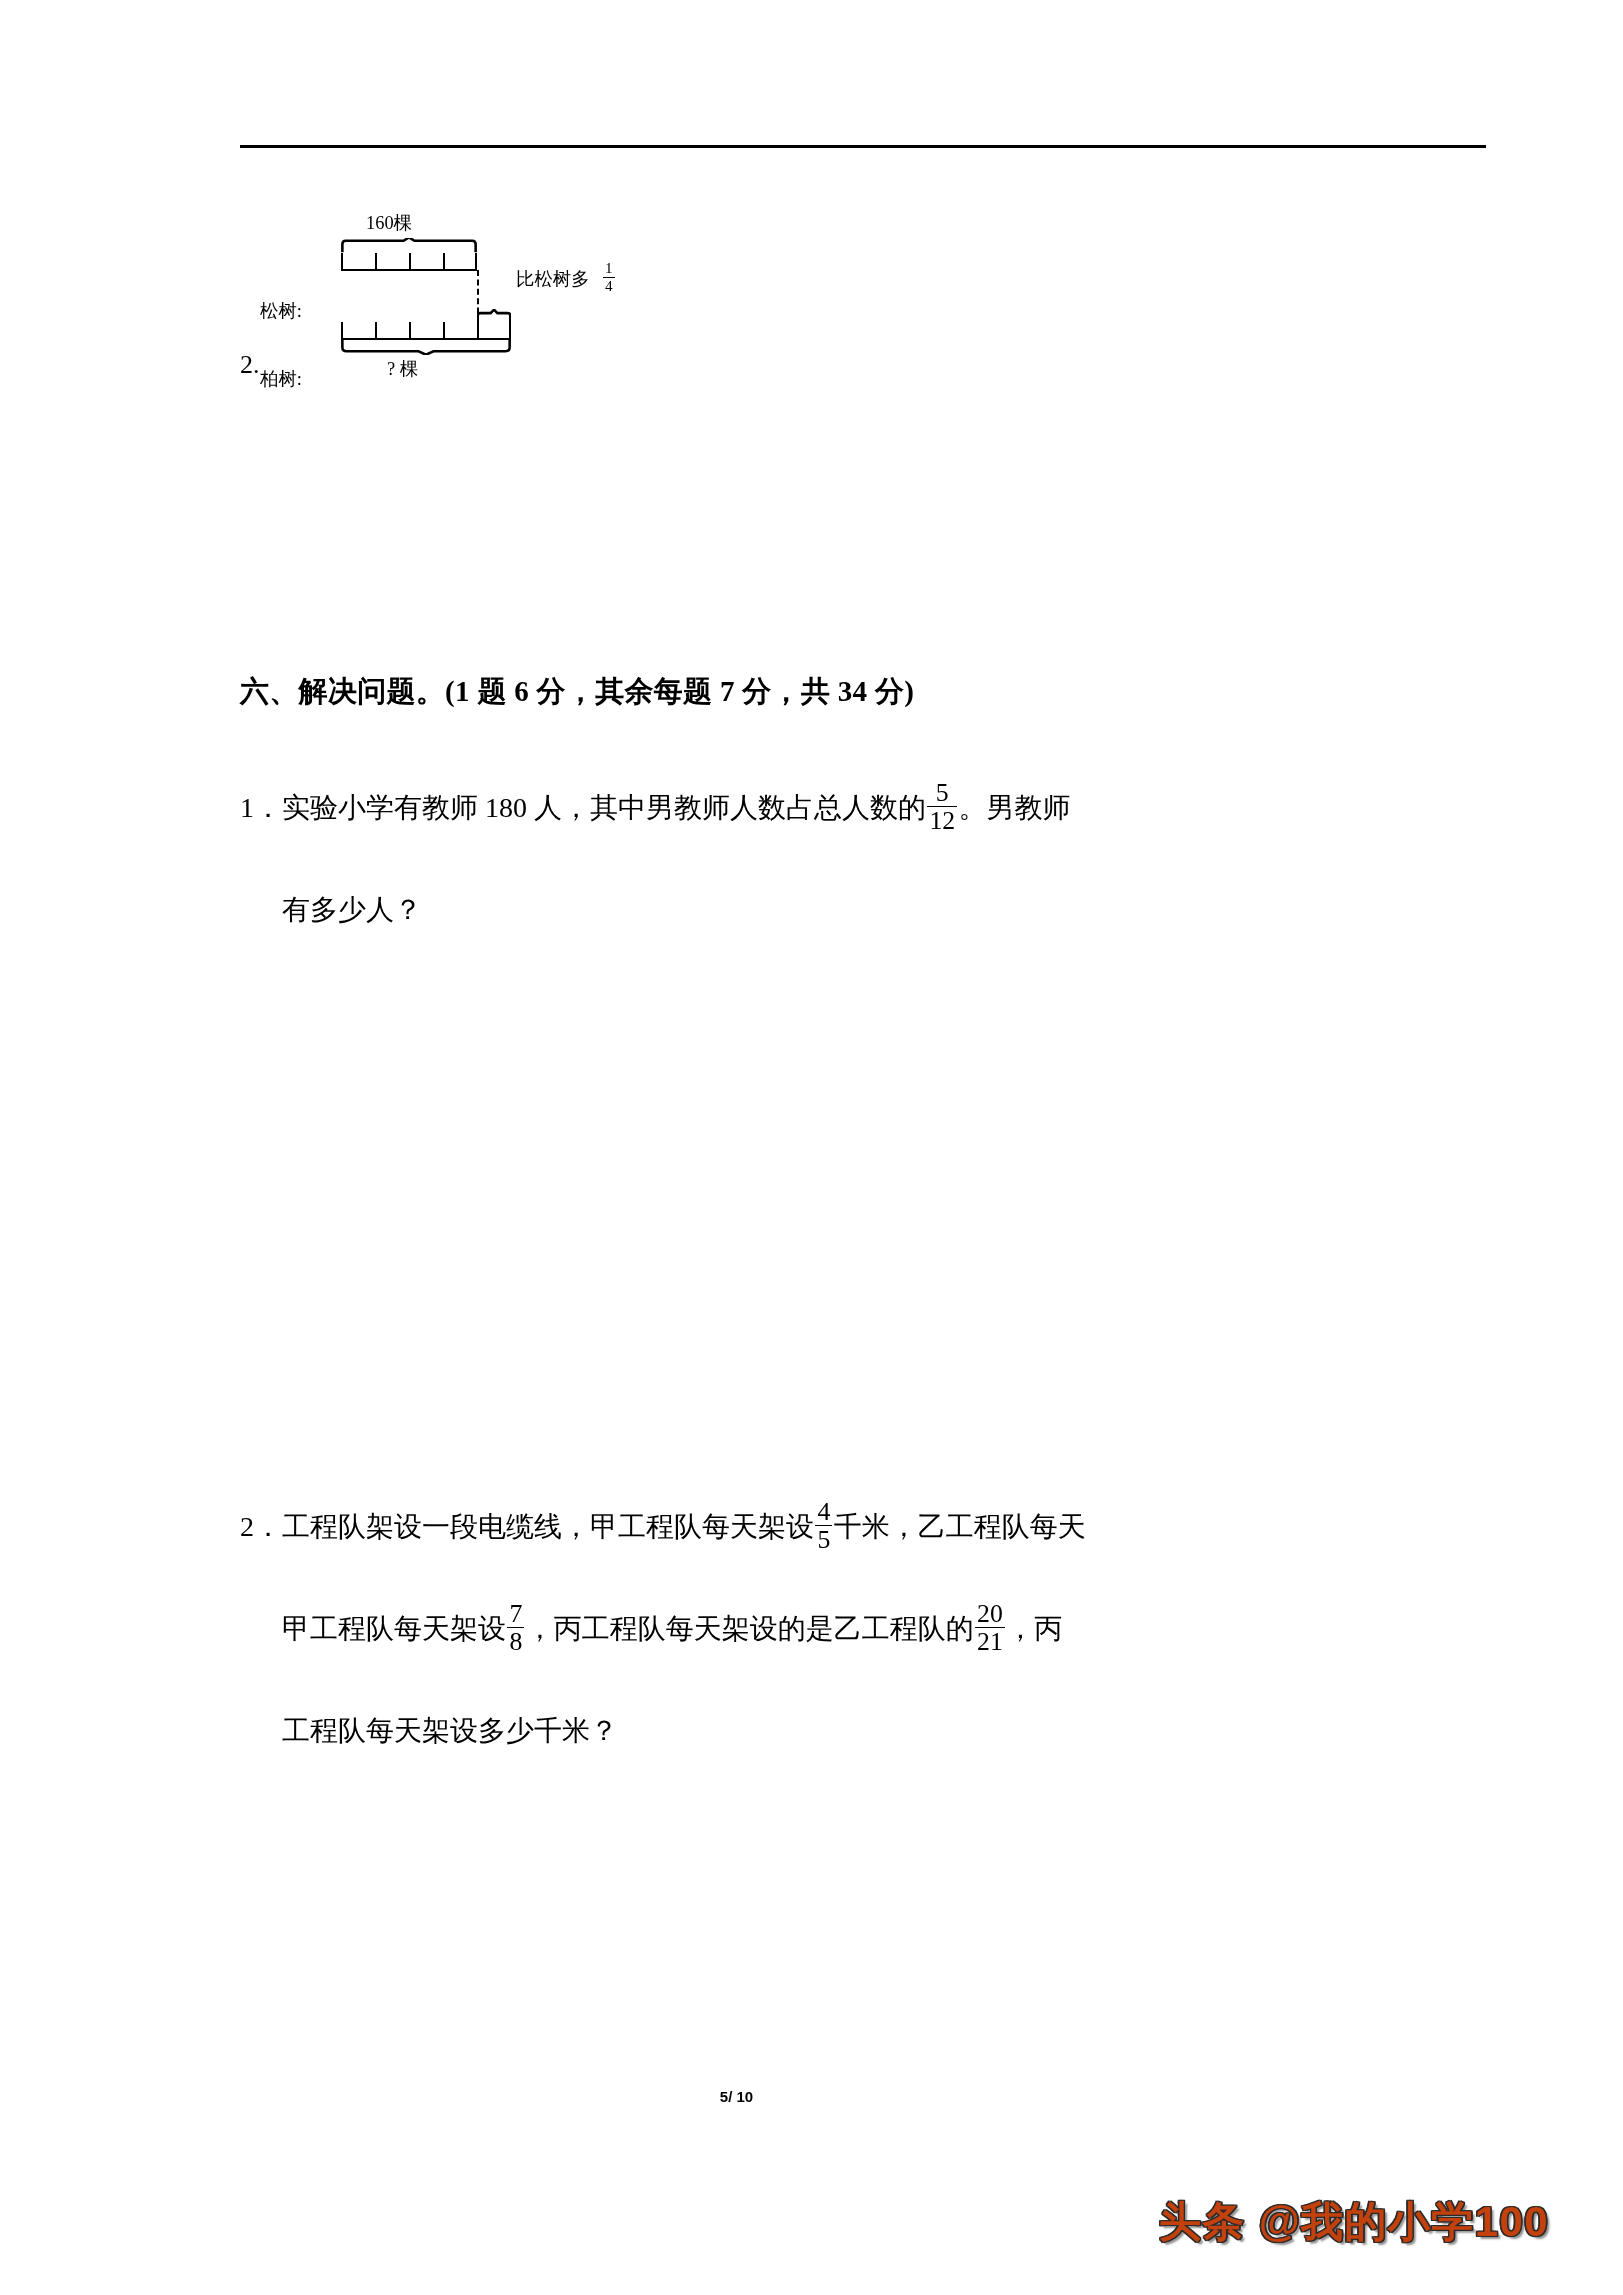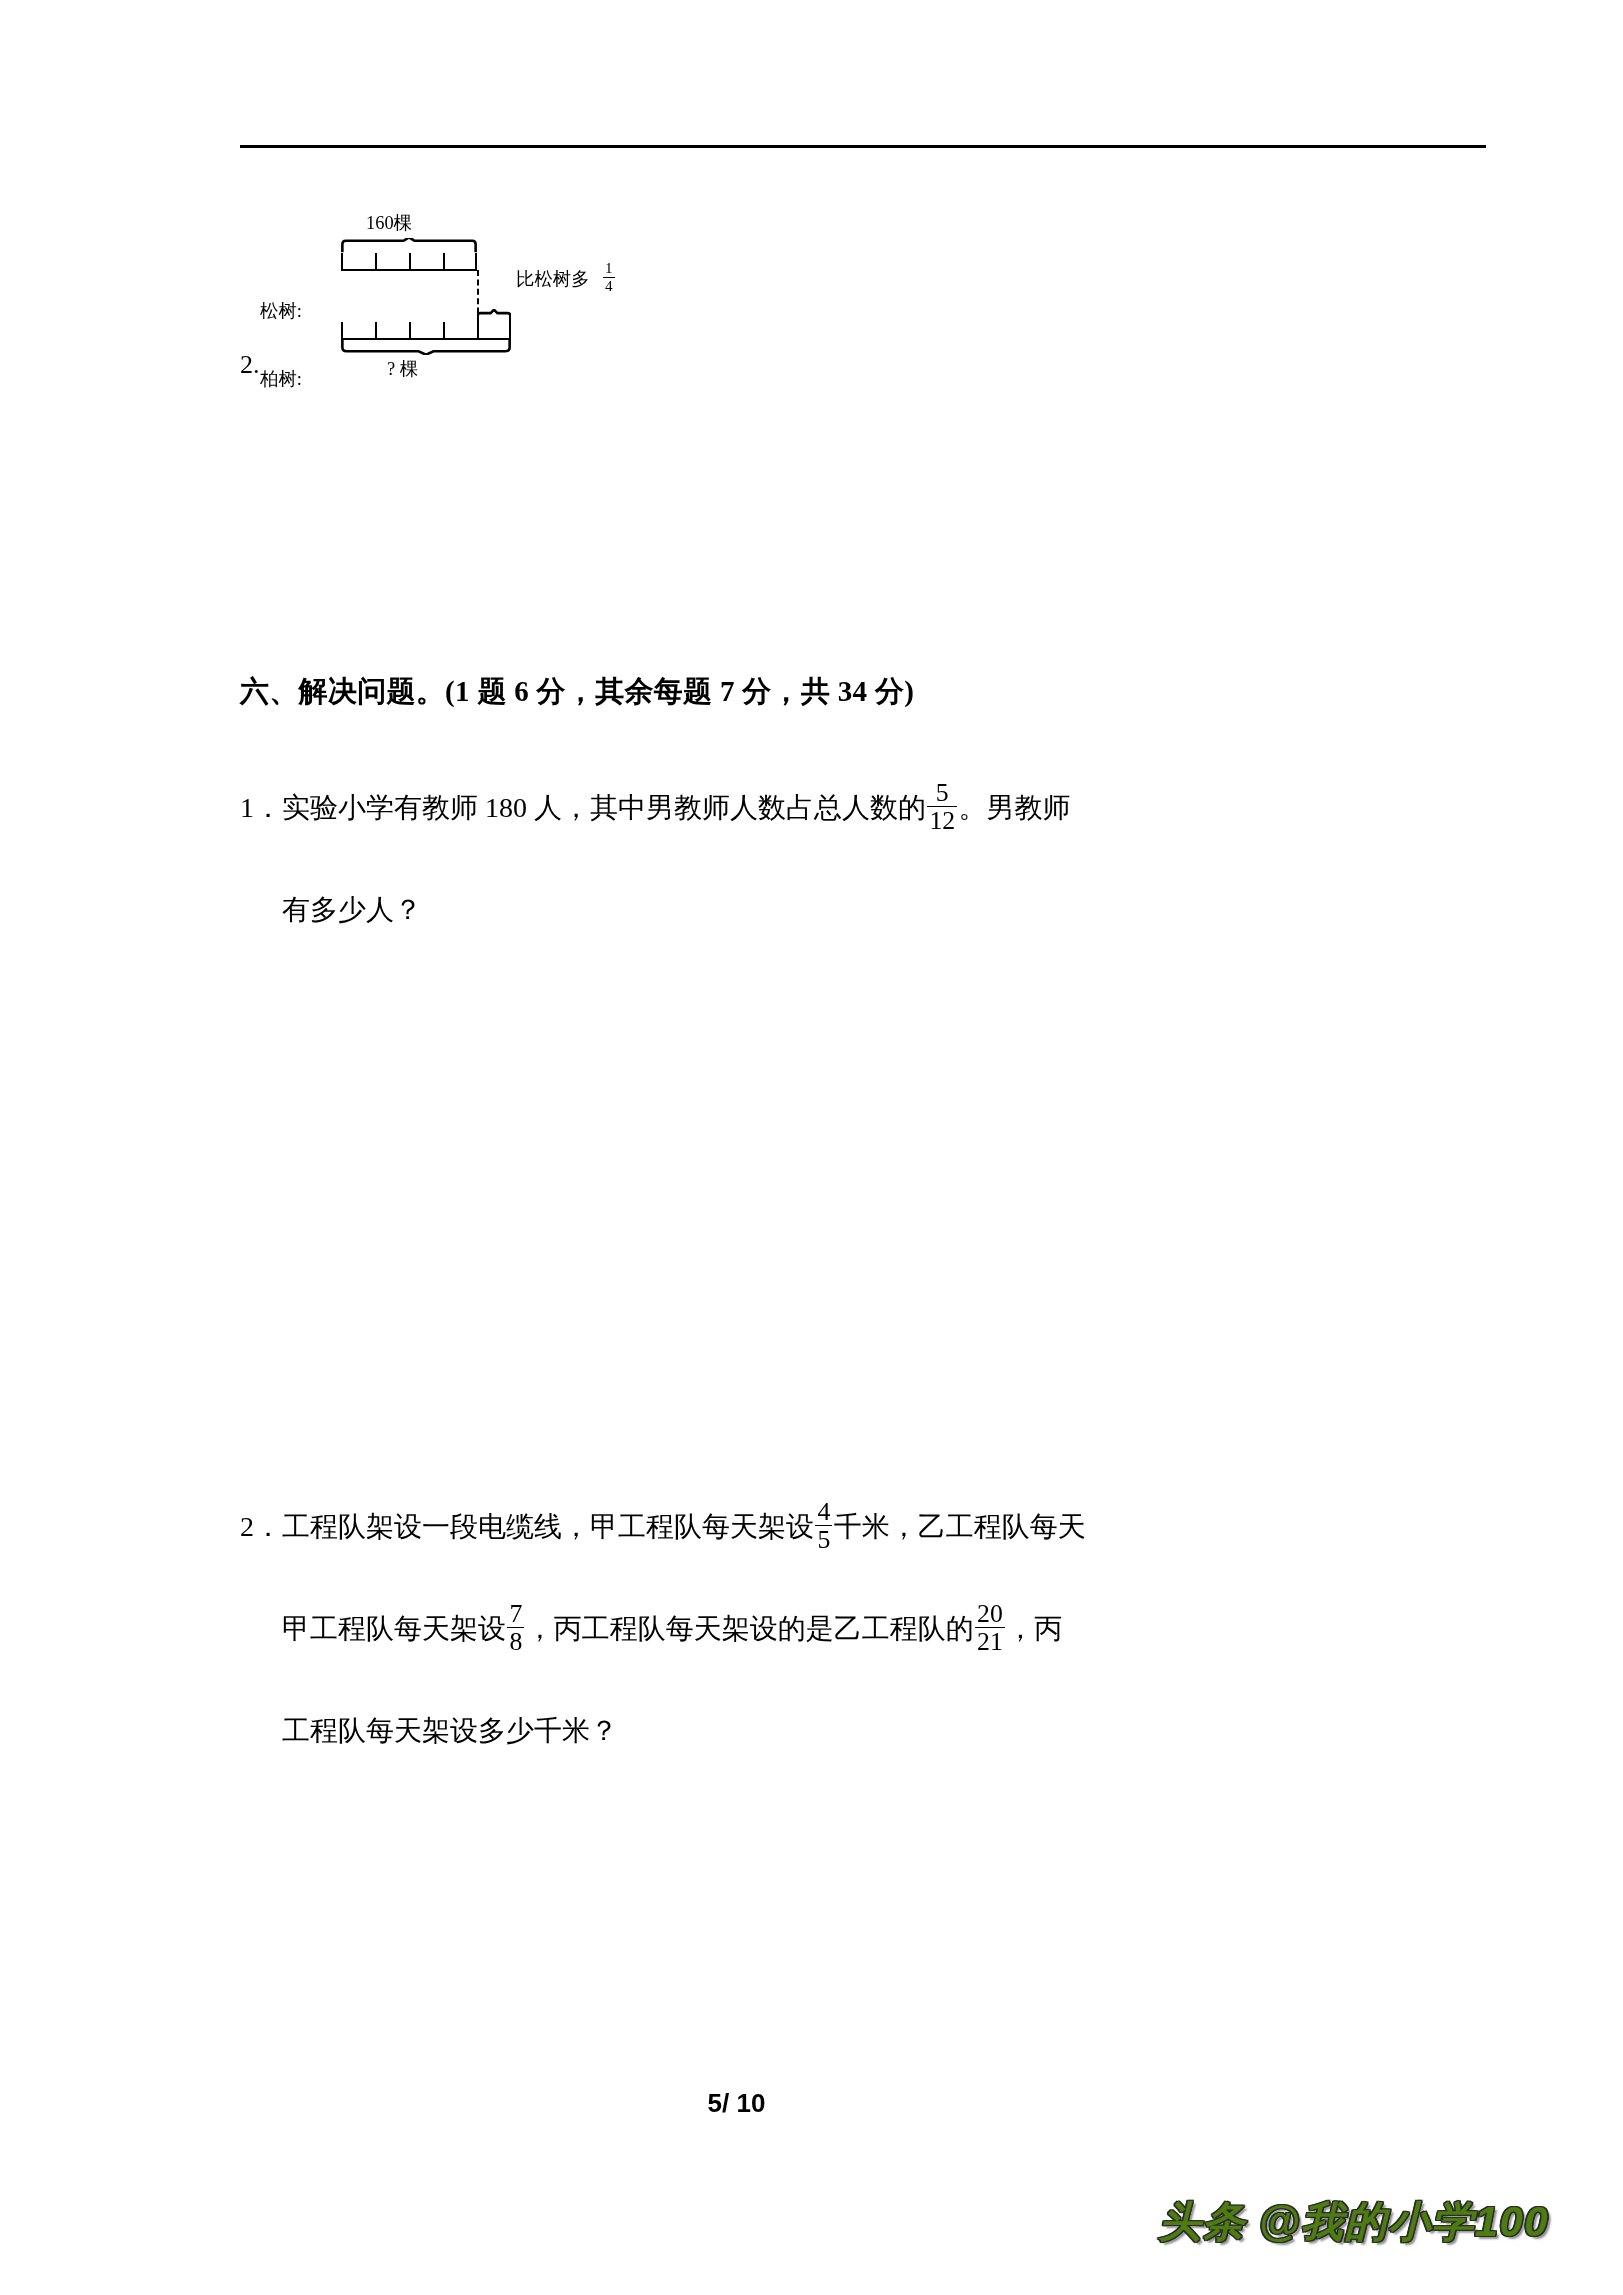--- a/index.html
+++ b/index.html
@@ -206,43 +206,42 @@
   #q1 { left: 240px; top: 757px; }
   #q2 { left: 240px; top: 1476px; }
 
   
   .page-num {
     position: absolute;
     left: 0;
     top: 2088px;
     width: 1473px;
     text-align: center;
-    font-size: 26px;
+    font-size: 15px;
     font-weight: bold;
     font-family: "Liberation Sans", sans-serif;
   }
 
   
   .watermark {
     position: absolute;
     right: 74px;
     top: 2194px;
     font-size: 42px;
     font-weight: bold;
     font-family: "Liberation Sans", sans-serif;
-    color: #4d7c0f;
+    color: #c2410c;
     white-space: nowrap;
     text-shadow:
        1.4px 0 0 #2b2b2b, -1.4px 0 0 #2b2b2b,
        0 1.4px 0 #2b2b2b, 0 -1.4px 0 #2b2b2b,
        1.4px 1.4px 0 #2b2b2b, -1.4px -1.4px 0 #2b2b2b,
        1.4px -1.4px 0 #2b2b2b, -1.4px 1.4px 0 #2b2b2b,
        3.4px 3.4px 2px rgba(60,60,60,0.55);
     letter-spacing: 1.4px;
-    font-style: italic;
   }
 </style>
 </head>
 <body>
 
 <div class="top-rule"></div>
 
 <div class="diagram">
 
   <div class="diag-label lbl-song">松树:</div>

